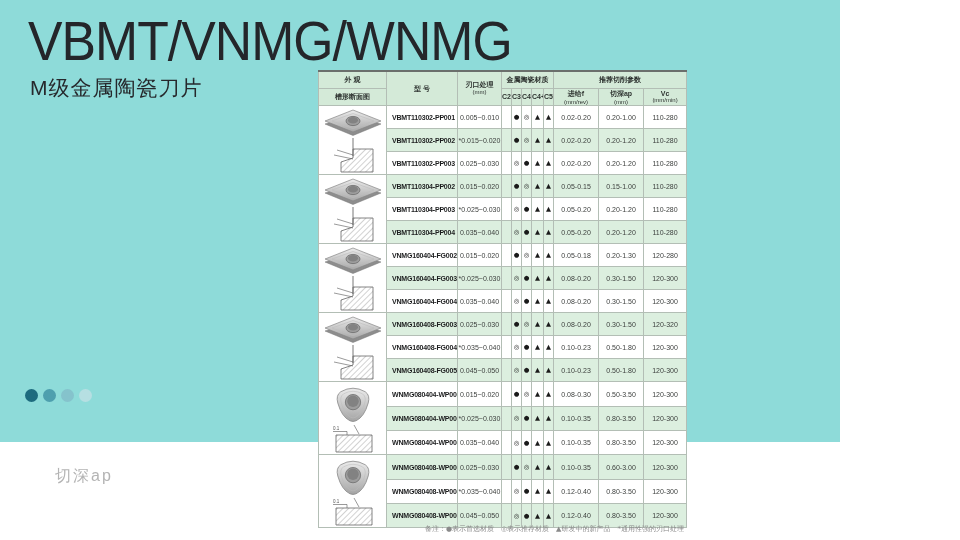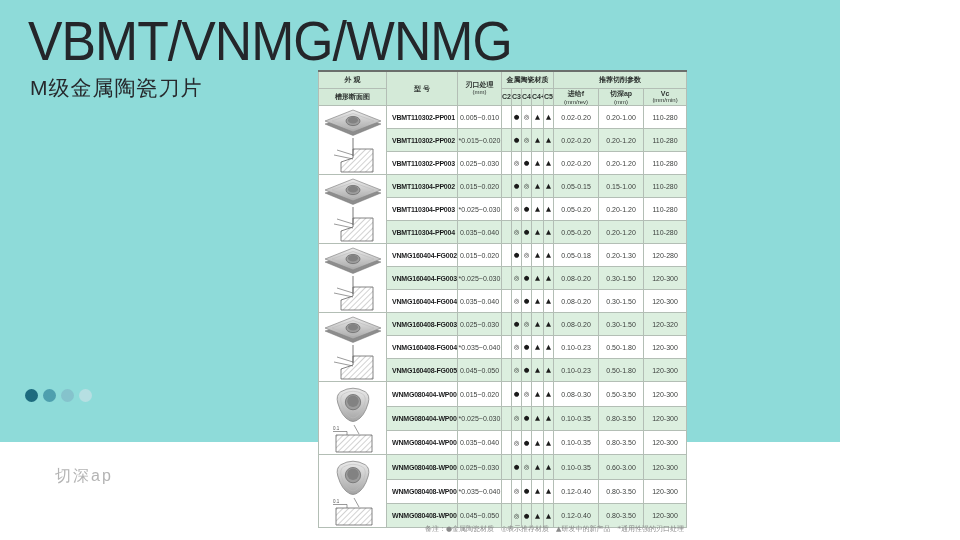--- a/index.html
+++ b/index.html
@@ -513,15 +513,15 @@
             <td class="c-sym">◎</td>
             <td class="c-sym">●</td>
             <td class="c-sym">▲</td>
             <td class="c-sym">▲</td>
             <td class="c-num">0.12-0.40</td>
             <td class="c-num">0.80-3.50</td>
             <td class="c-num">120-300</td>
           </tr>
         </tbody>
     </table>
-    <div class="footnote">备注：●金属陶瓷材质　◎表示推荐材质　▲研发中的新产品　*通用性强的刃口处理</div>
+    <div class="footnote">备注：●表示首选材质　◎表示推荐材质　▲研发中的新产品　*通用性强的刃口处理</div>
   </div>
 </div>
 
 </body></html>

